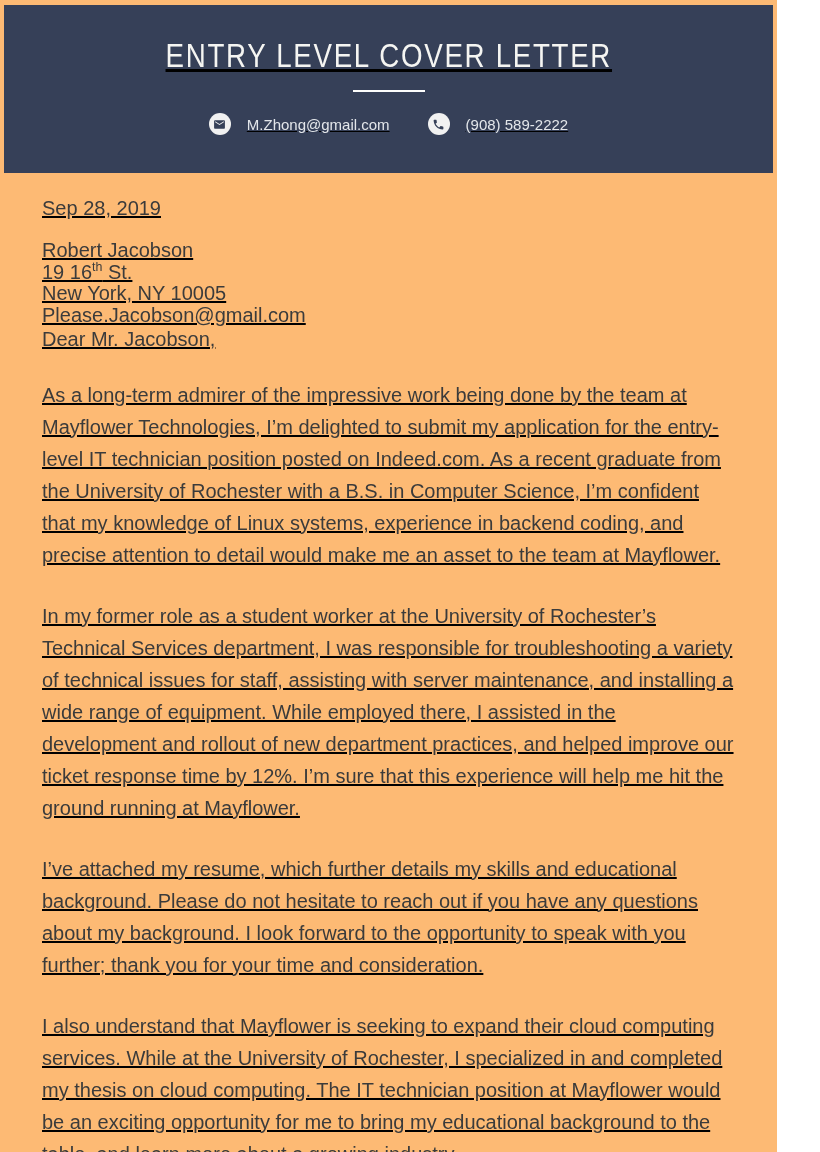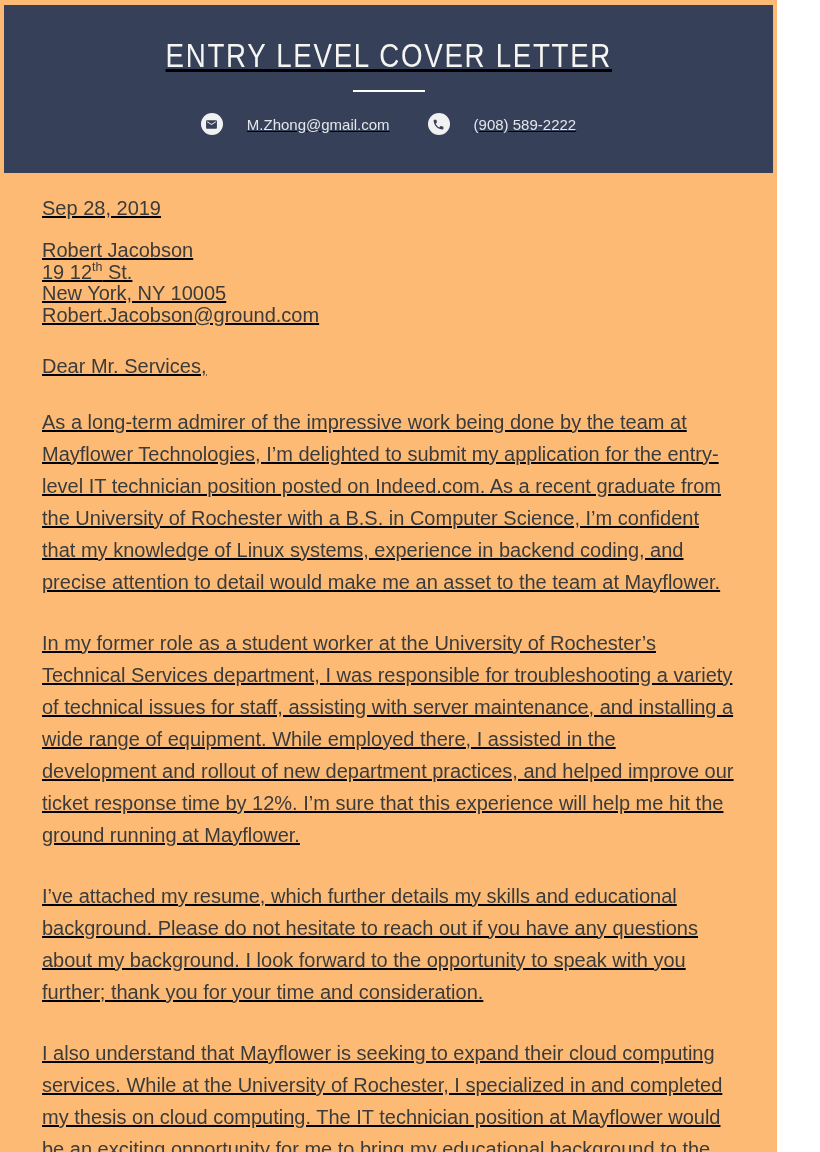--- a/index.html
+++ b/index.html
@@ -42,21 +42,21 @@
   }
   .contacts {
     margin-top: 21px;
     display: flex;
     align-items: center;
     gap: 38px;
   }
   .contact {
     display: flex;
     align-items: center;
-    gap: 24px;
+    gap: 16px;
     font-size: 15px;
     color: #e3e6ea;
   }
   .icon-circle {
     width: 22px;
     height: 22px;
     border-radius: 50%;
     background: #f1f1f1;
     display: flex;
     align-items: center;
@@ -74,21 +74,21 @@
   .letter-body {
     padding: 24px 42px 0 42px;
     color: #3b3b3b;
     font-size: 20px;
     max-width: 820px;
   }
   .date {
     line-height: 22px;
     margin-bottom: 21px;
   }
-  .recipient { margin-bottom: 27px; }
+  .recipient { }
   .recipient .line { line-height: 21.7px; }
   .recipient sup {
     font-size: 0.62em;
     vertical-align: super;
     line-height: 0;
   }
   .salutation {
     line-height: 24px;
     margin-bottom: 28px;
   }
@@ -134,26 +134,26 @@
 
     </div>
   </header>
 
   <main class="letter-body">
 
     <p class="date">Sep 28, 2019</p>
 
     <div class="recipient">
       <div class="line">Robert Jacobson</div>
-      <div class="line"><span>19 12</span><sup>th</sup><span> St.</span></div>
+      <div class="line"><span>19 16</span><sup>th</sup><span> St.</span></div>
       <div class="line">New York, NY 10005</div>
-      <div class="line">Robert.Jacobson@ground.com</div>
+      <div class="line">Please.Jacobson@gmail.com</div>
     </div>
 
-    <p class="salutation">Dear Mr. Services,</p>
+    <p class="salutation">Dear Mr. Jacobson,</p>
 
     <p class="para">As a long-term admirer of the impressive work being done by the team at Mayflower Technologies, I’m delighted to submit my application for the entry-level IT technician position posted on Indeed.com. As a recent graduate from the University of Rochester with a B.S. in Computer Science, I’m confident that my knowledge of Linux systems, experience in backend coding, and precise attention to detail would make me an asset to the team at Mayflower.</p>
     <p class="para">In my former role as a student worker at the University of Rochester’s Technical Services department, I was responsible for troubleshooting a variety of technical issues for staff, assisting with server maintenance, and installing a wide range of equipment. While employed there, I assisted in the development and rollout of new department practices, and helped improve our ticket response time by 12%. I’m sure that this experience will help me hit the ground running at Mayflower.</p>
     <p class="para">I’ve attached my resume, which further details my skills and educational background. Please do not hesitate to reach out if you have any questions about my background. I look forward to the opportunity to speak with you further; thank you for your time and consideration.</p>
     <p class="para">I also understand that Mayflower is seeking to expand their cloud computing services. While at the University of Rochester, I specialized in and completed my thesis on cloud computing. The IT technician position at Mayflower would be an exciting opportunity for me to bring my educational background to the table, and learn more about a growing industry.</p>
 
     <p class="closing">Sincerely,</p>
     <p class="signature">Sincerely Zhong</p>
 
   </main>

